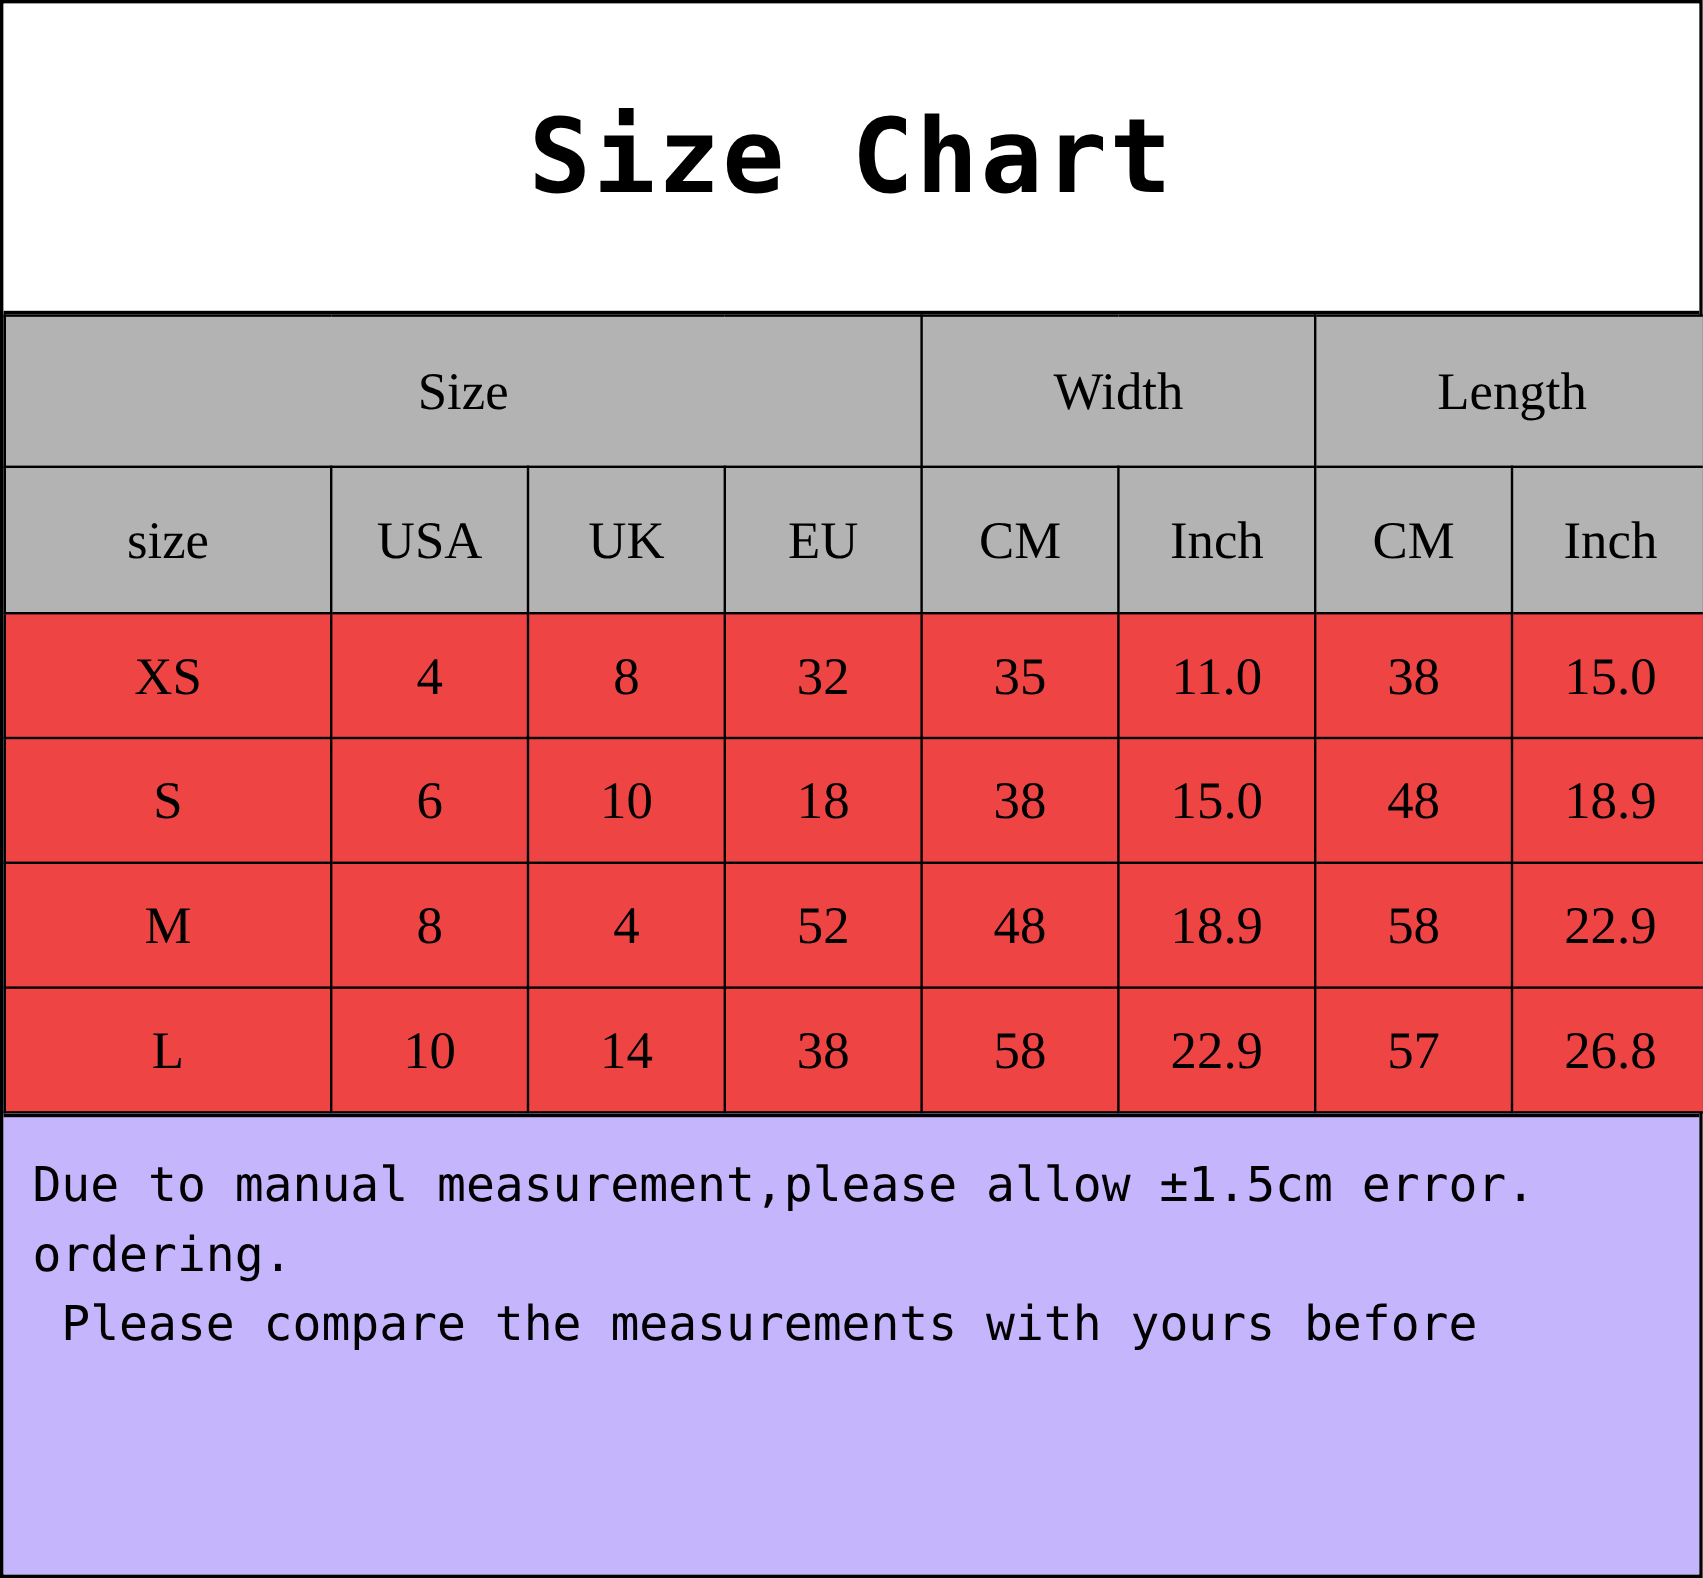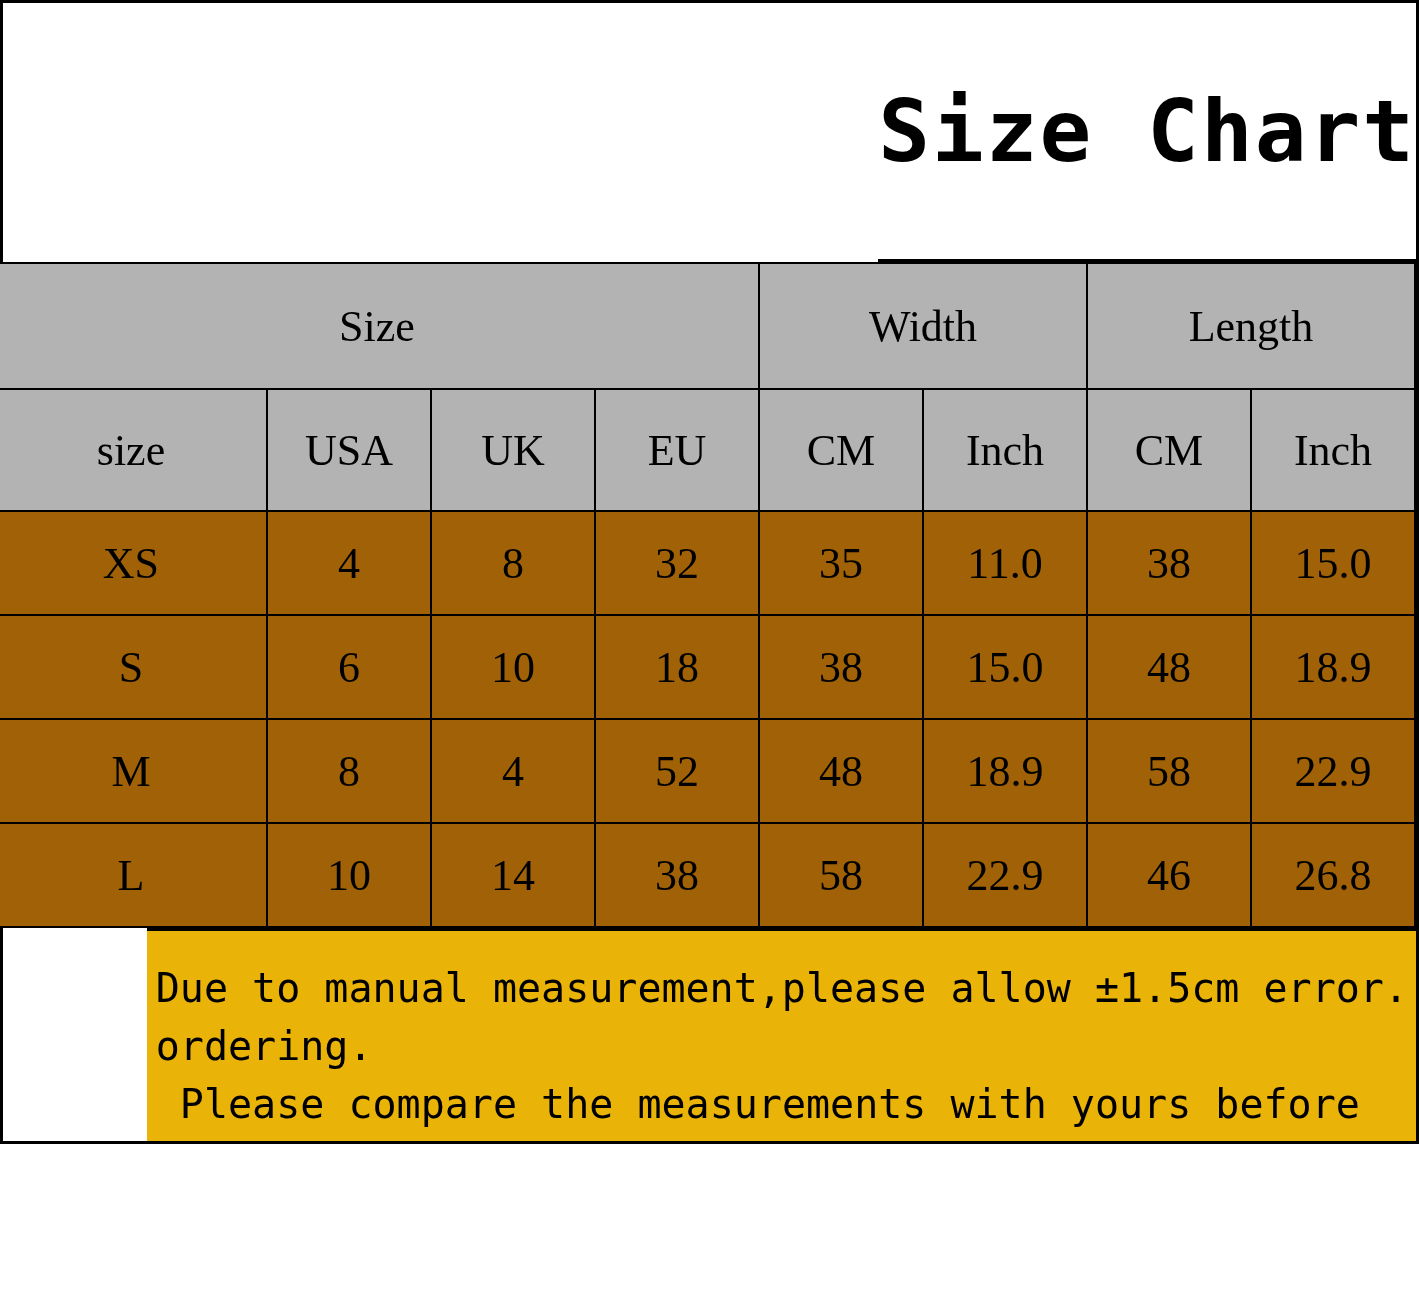--- a/index.html
+++ b/index.html
@@ -10,25 +10,24 @@
   body {
     width: 1419px;
     height: 1315px;
     font-family: "DejaVu Sans Mono", monospace;
     color: #000000;
     overflow: hidden;
   }
   .chart-frame {
     box-sizing: border-box;
     width: 1419px;
-    height: 1144px;
+    height: 1315px;
     border: 3px solid #000000;
     display: flex;
     flex-direction: column;
-    align-items: flex-end;
   }
   .title-band {
     height: 256px;
     flex: 0 0 256px;
     display: flex;
     align-items: center;
     justify-content: center;
     border-bottom: 3px solid #000000;
     background: #ffffff;
   }
@@ -57,30 +56,30 @@
     background: #b3b3b3;
     height: 122px;
     font-size: 44px;
   }
   thead tr.sub-row th {
     background: #b3b3b3;
     height: 118px;
     font-size: 44px;
   }
   tbody tr td {
-    background: #a16207;
+    background: #ef4444;
     height: 100px;
     font-size: 44px;
   }
   .notes {
     flex: 1 1 auto;
     border-top: 3px solid #000000;
-    padding: 28px 8px 0 9px;
+    padding: 28px 8px 0 24px;
     box-sizing: border-box;
-    background: #eab308;
+    background: #c4b5fd;
   }
   .notes p {
     margin: 0;
     font-family: "DejaVu Sans Mono", monospace;
     font-size: 40px;
     line-height: 1.45;
     color: #000000;
     white-space: pre-wrap;
   }
   
@@ -161,21 +160,21 @@
         <td>58</td>
         <td>22.9</td>
       </tr>
       <tr>
         <td>L</td>
         <td>10</td>
         <td>14</td>
         <td>38</td>
         <td>58</td>
         <td>22.9</td>
-        <td>46</td>
+        <td>57</td>
         <td>26.8</td>
       </tr>
     </tbody>
   </table>
 
   <div class="notes">
     <p>Due to manual measurement,please allow ±1.5cm error.</p>
     <p>ordering.</p>
     <p> Please compare the measurements with yours before</p>
   </div>

